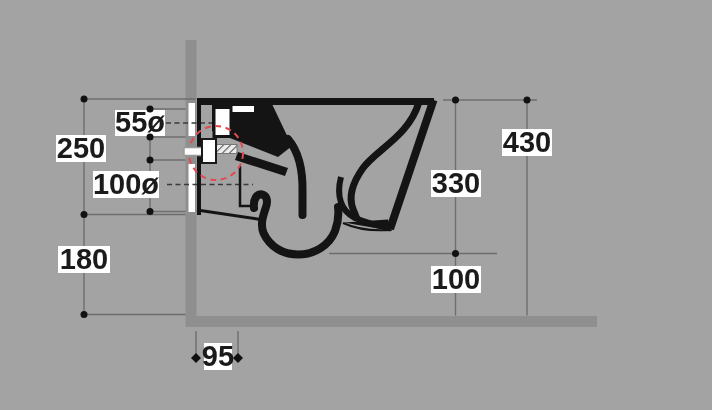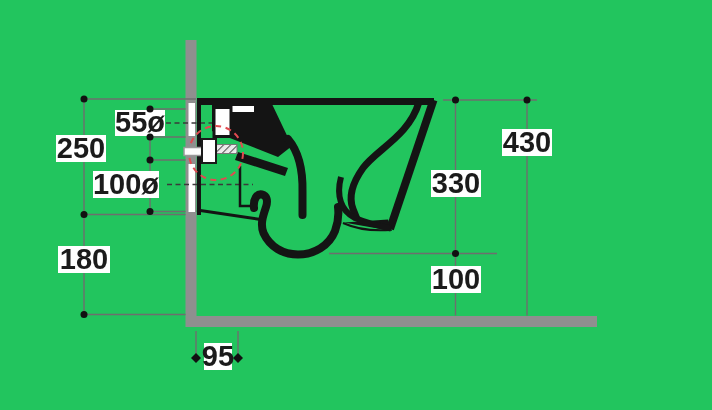--- a/index.html
+++ b/index.html
@@ -1,19 +1,19 @@
 <!DOCTYPE html>
 <html><head>
 <meta charset="utf-8">
 <style>
   html,body{margin:0;padding:0;background:#ffffff;}
   .canvas{
     position:relative;
     width:712px;height:410px;
-    background:#22c55e;
+    background:#a3a3a3;
     overflow:hidden;
     font-family:"Liberation Sans", sans-serif;
   }
   svg text{
     font-family:"Liberation Sans", sans-serif;
     font-weight:700;
     font-size:29px;
     fill:#1b1b1b;
   }
 </style>

